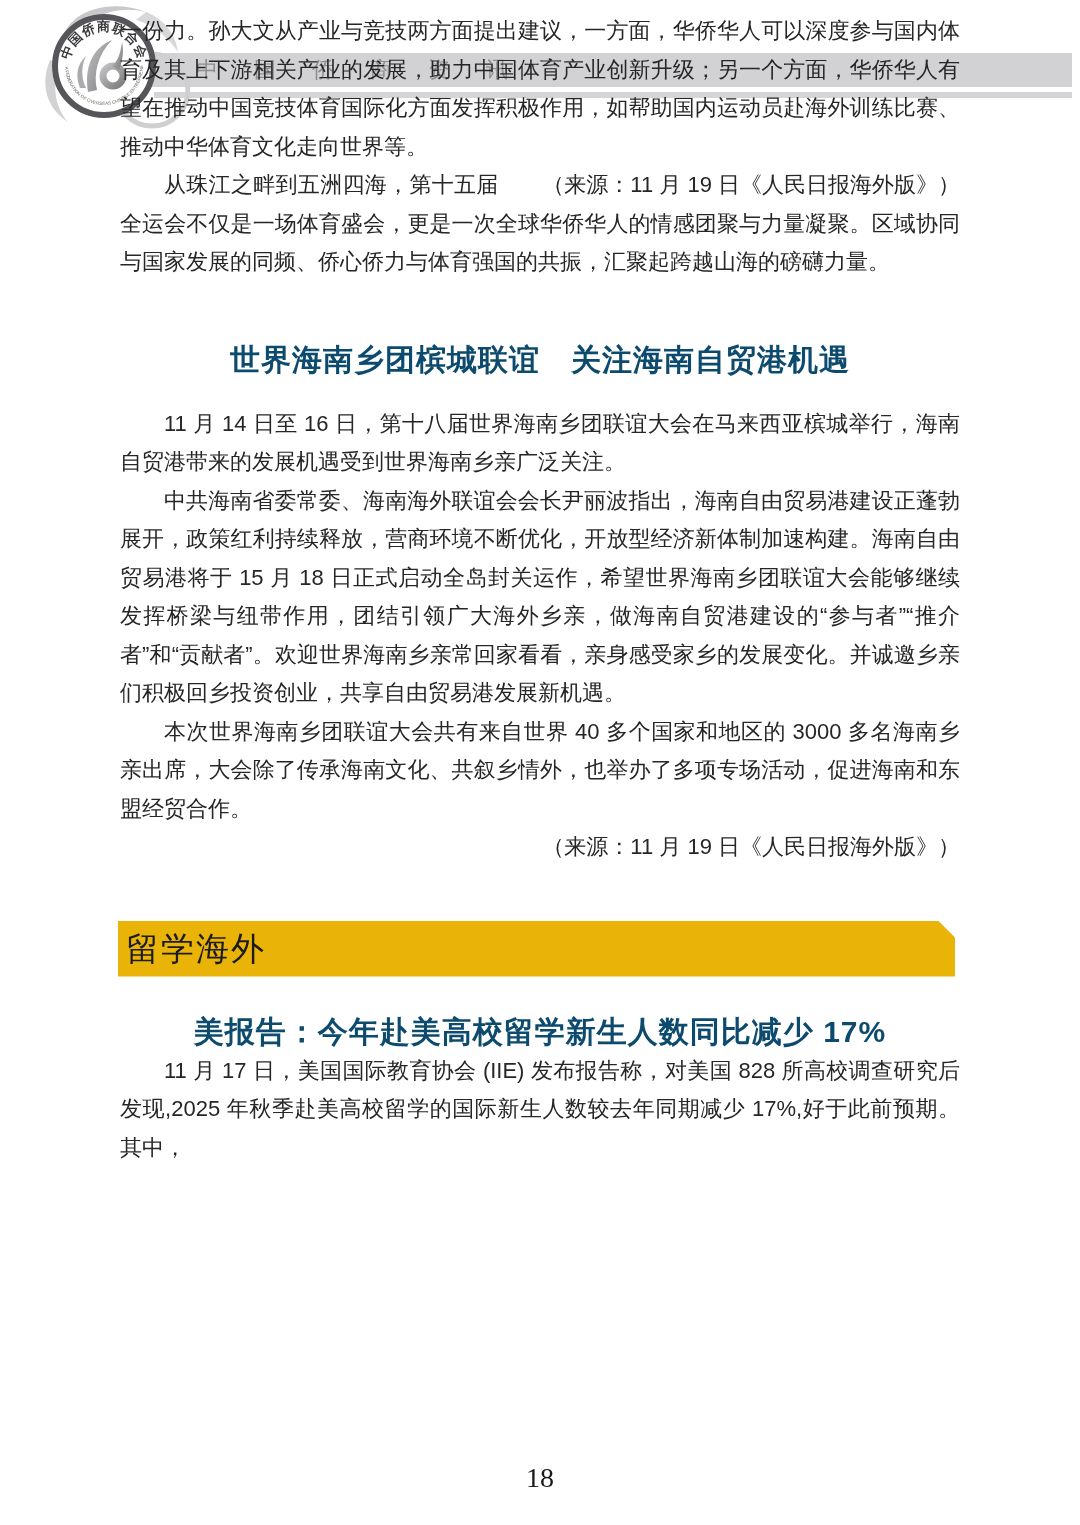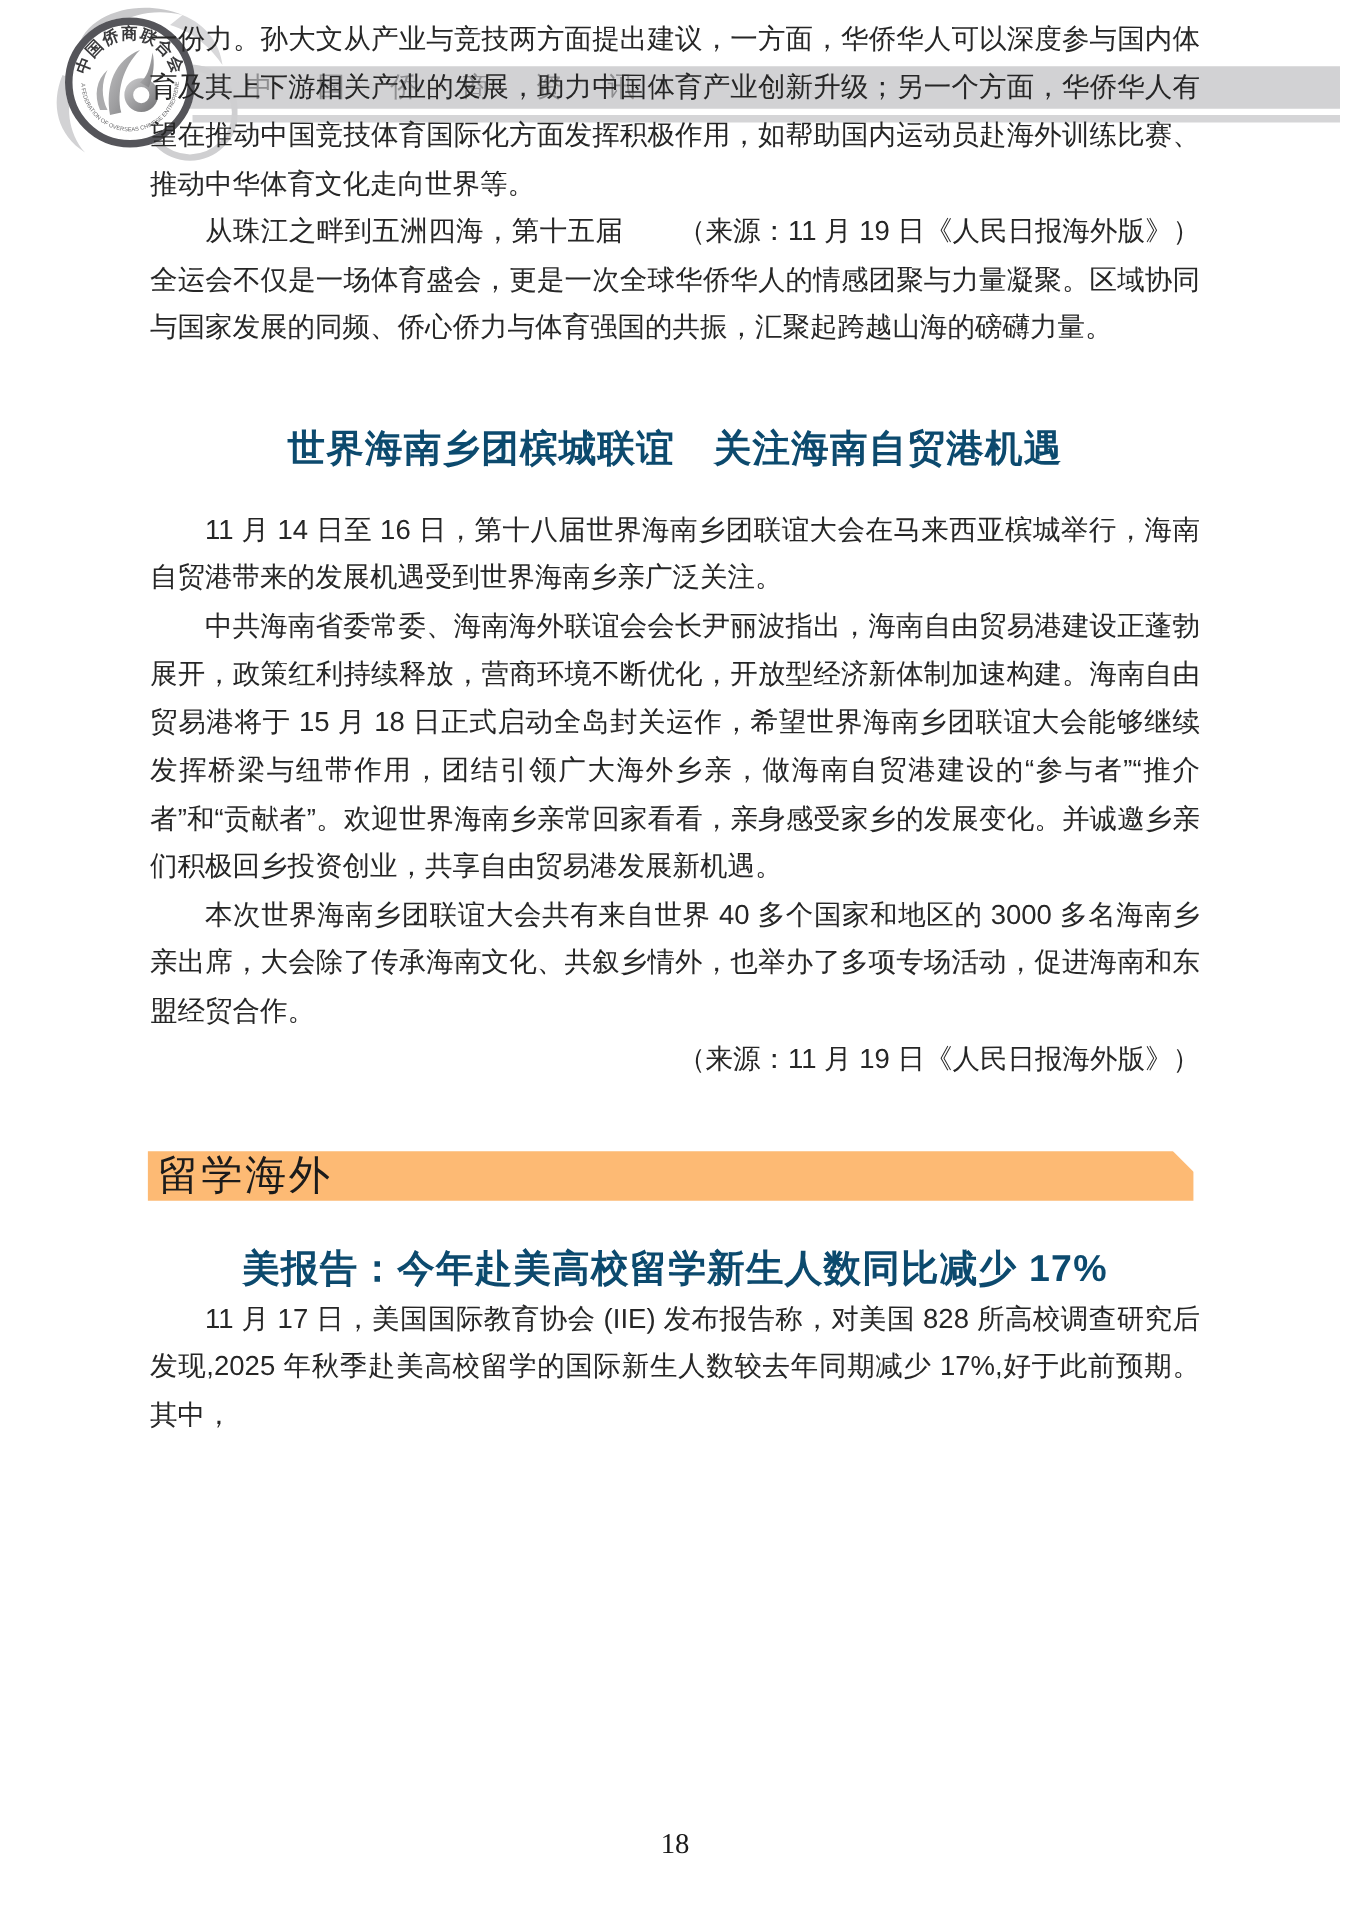--- a/index.html
+++ b/index.html
@@ -36,36 +36,36 @@
   .source-line { text-align:right; }
 
   .article-title {
     font-size:30px; line-height:40px; font-weight:bold; color:#0c4a6e;
     text-align:center; letter-spacing:1px; margin:0; word-break:keep-all;
   }
   .title-1 { margin-top:58px; }
   .group-2 { margin-top:25px; }
 
   .section-bar {
-    position:relative; margin:54px 0 0 -2px; width:837px; height:40px;
-    background:#fdba74; display:flex; align-items:center;
+    position:relative; margin:54px 0 0 -2px; width:837px; height:56px;
+    background:#eab308; display:flex; align-items:center;
     clip-path:polygon(0 0, calc(100% - 17px) 0, 100% 17px, 100% 100%, 0 100%);
   }
   .section-label {
     font-family:"Liberation Serif","DejaVu Serif",serif;
     font-size:33px; line-height:40px; color:#1b1b1b; padding-left:8px;
     letter-spacing:2px;
   }
   .title-2 { margin-top:35px; }
   .para-last { margin-top:23px; }
 
   .page-number {
     position:absolute; left:0; right:0; top:1462px; text-align:center;
     font-family:"Liberation Serif","DejaVu Serif",serif;
-    font-size:23px; color:#1a1a1a;
+    font-size:28px; color:#1a1a1a;
   }
 </style>
 </head>
 <body>
 
 <div class="page">
 
   <div class="mast-bar">
     <span class="mast-title">中国侨商资讯</span>
   </div>

